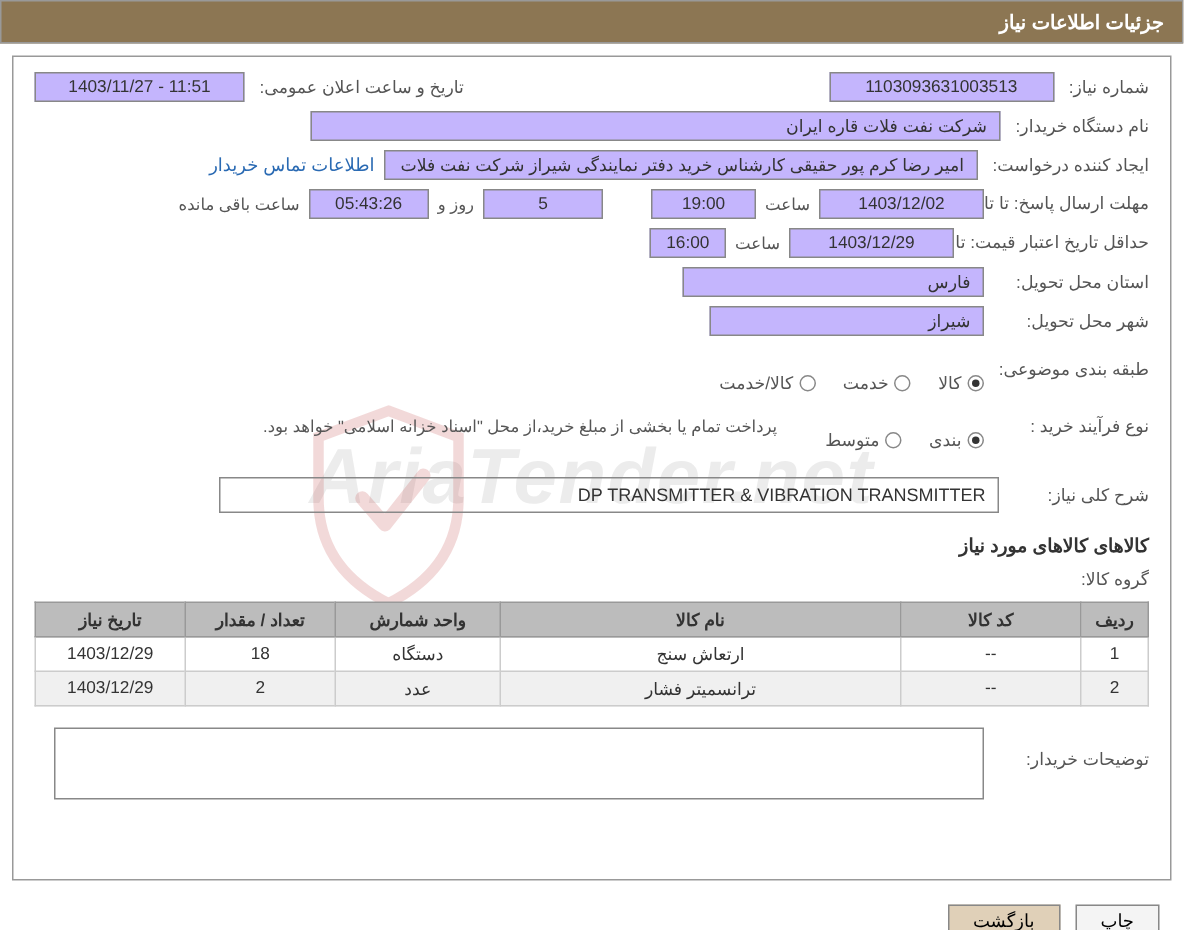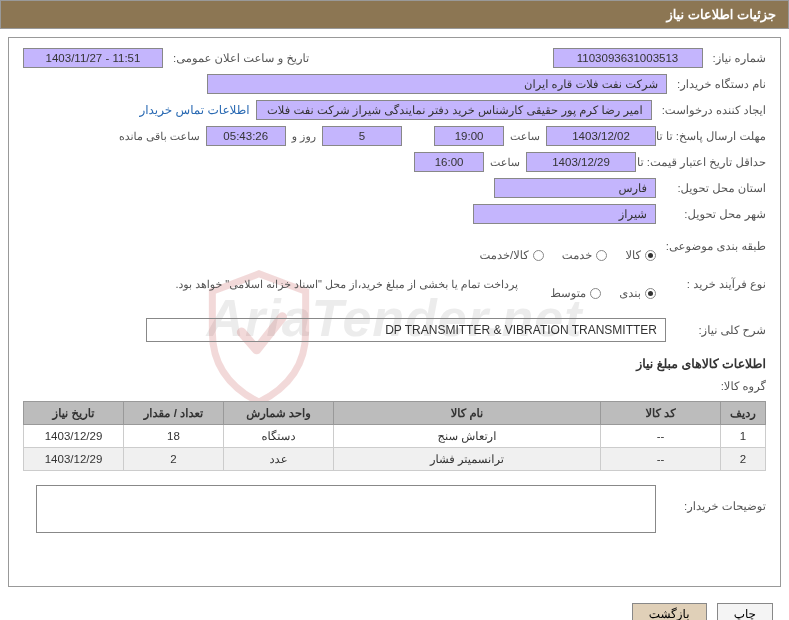--- a/index.html
+++ b/index.html
@@ -80,26 +80,26 @@
         <span class="field" style="width:80px">5</span>
         <span class="small-text">روز و</span>
         <span class="field" style="width:80px">05:43:26</span>
         <span class="small-text">ساعت باقی مانده</span>
       </div>
 
       <div class="row">
         <span class="label" style="width:120px; line-height:1.3">حداقل تاریخ اعتبار قیمت: تا تاریخ:</span>
         <span class="field" style="width:110px">1403/12/29</span>
         <span class="small-text">ساعت</span>
-        <span class="field" style="width:70px">16:00</span>
+        <span class="field" style="width:51px">16:00</span>
       </div>
 
       <div class="row">
         <span class="label" style="width:100px">استان محل تحویل:</span>
-        <span class="field field-rtl" style="width:162px">فارس</span>
+        <span class="field field-rtl" style="width:201px">فارس</span>
       </div>
 
       <div class="row">
         <span class="label" style="width:100px">شهر محل تحویل:</span>
         <span class="field field-rtl" style="width:183px">شیراز</span>
       </div>
 
       <div class="row">
         <span class="label" style="width:100px">طبقه بندی موضوعی:</span>
         <div class="radio-group">
@@ -136,21 +136,21 @@
         </div>
         <span style="width:20px"></span>
         <span class="note">پرداخت تمام یا بخشی از مبلغ خرید،از محل "اسناد خزانه اسلامی" خواهد بود.</span>
       </div>
 
       <div class="row" style="margin-top:18px">
         <span class="label label-bold" style="width:90px">شرح کلی نیاز:</span>
         <div class="desc-box">DP TRANSMITTER &amp; VIBRATION TRANSMITTER</div>
       </div>
 
-      <div class="section-title">اطلاعات کالاهای مبلغ نیاز</div>
+      <div class="section-title">کالاهای کالاهای مورد نیاز</div>
 
       <div class="row">
         <span class="label label-bold" style="width:70px">گروه کالا:</span>
       </div>
 
       <table class="table">
         <thead>
           <tr>
             <th style="width:45px">ردیف</th>
             <th style="width:120px">کد کالا</th>

